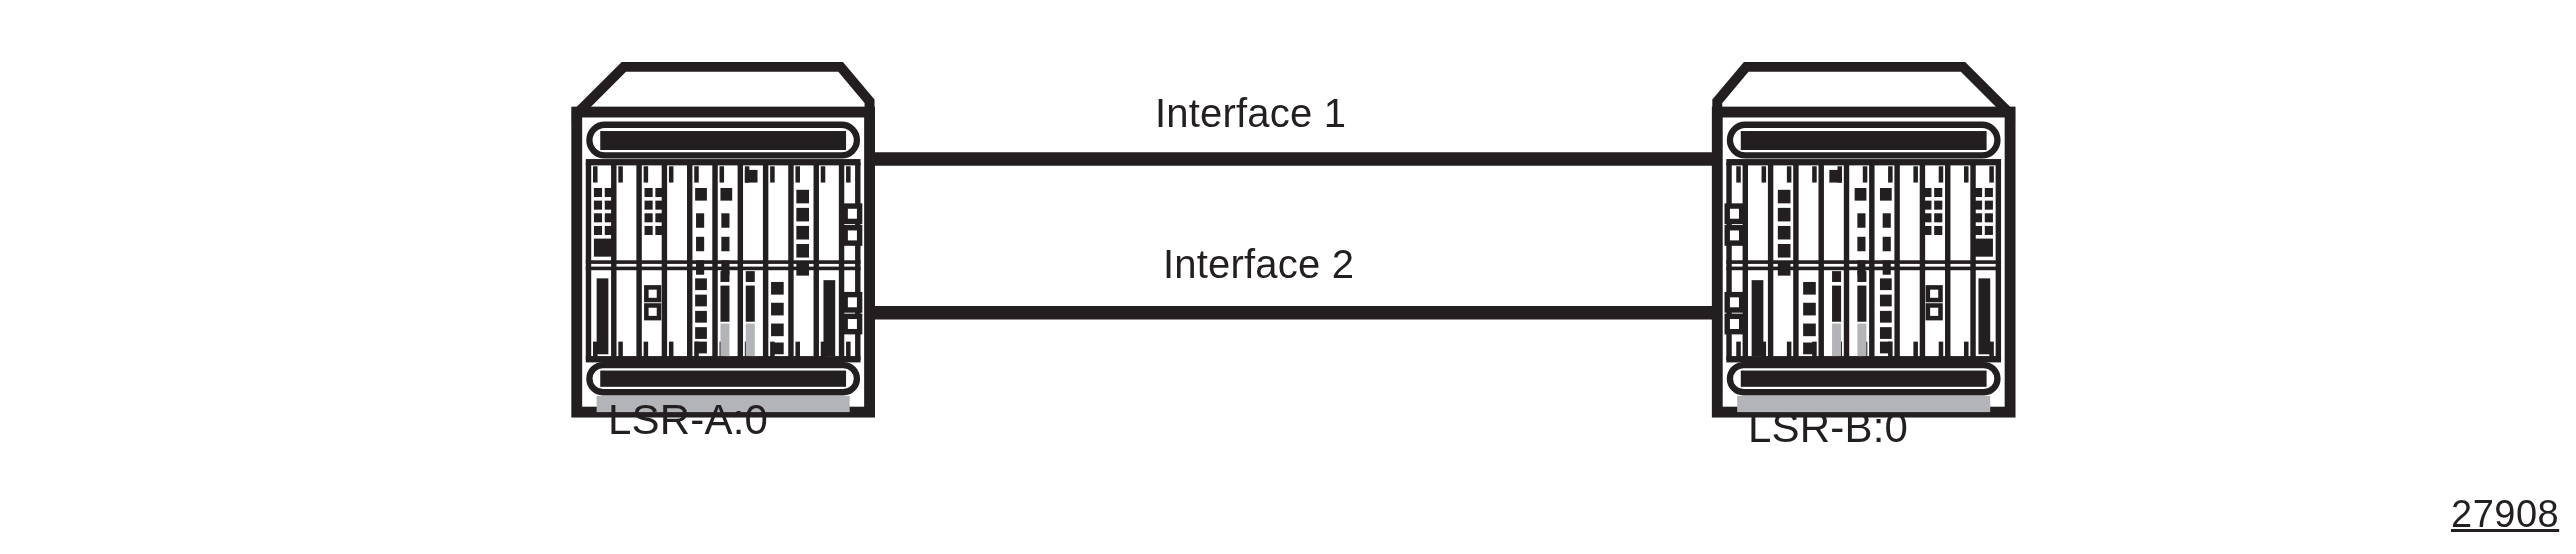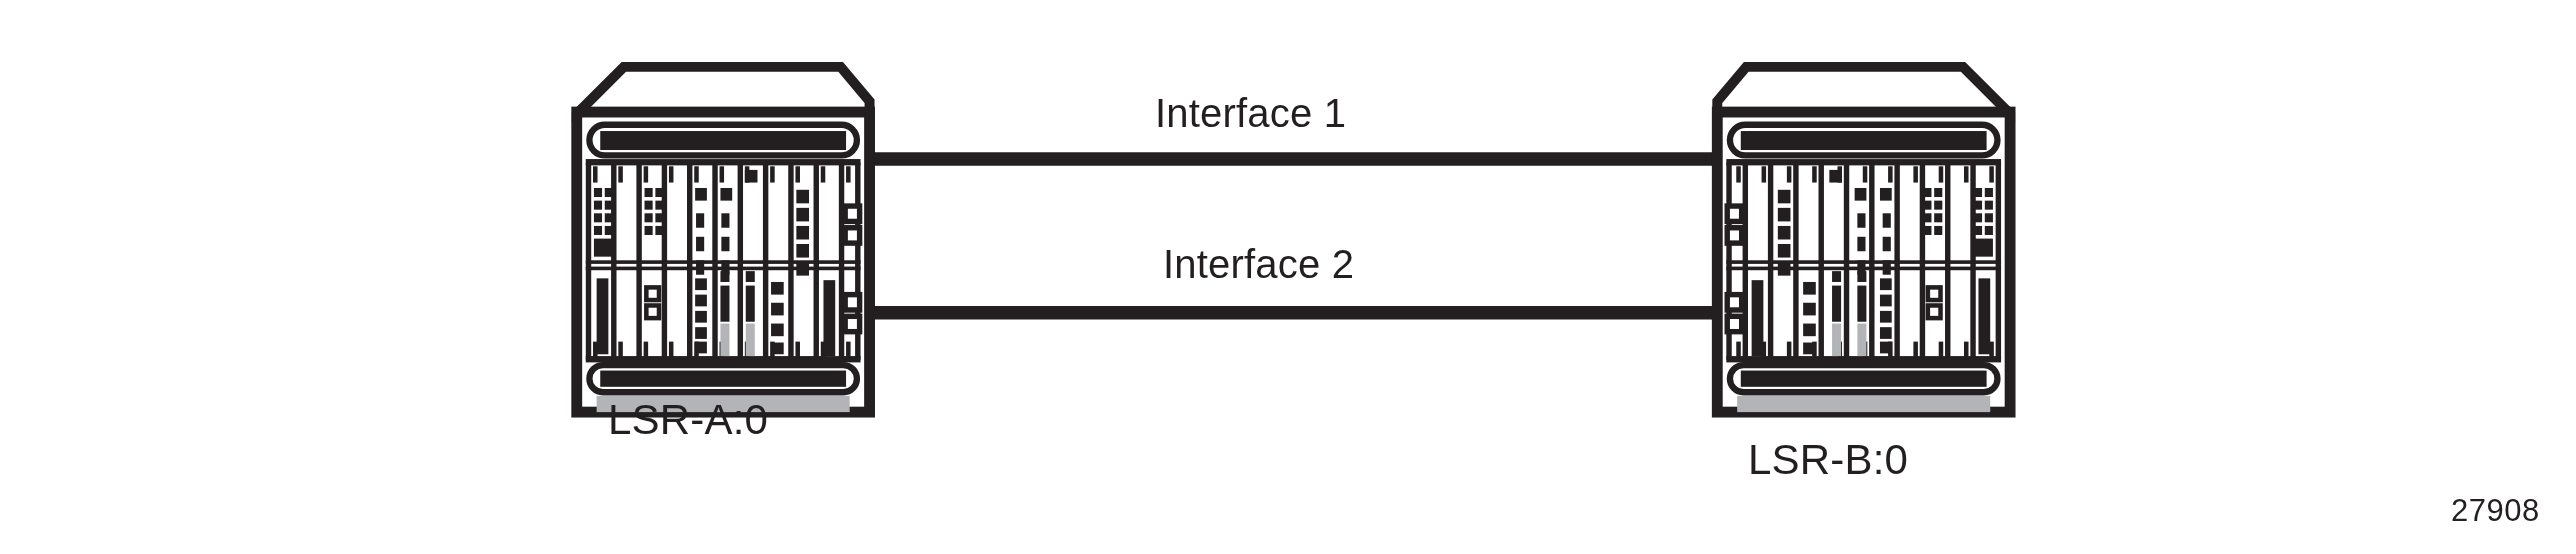--- a/index.html
+++ b/index.html
@@ -34,28 +34,29 @@
     font-size: 40px;
     letter-spacing: 0.2px;
   }
 
   .node-label {
     font-size: 42px;
     letter-spacing: 0.2px;
   }
 
   .fig-number {
-    font-size: 31px;
+    font-size: 38px;
     letter-spacing: 0.5px;
+    text-decoration: underline;
   }
 
   #iface-1-label { left: 1155px; top: 91px; }
   #iface-2-label { left: 1155px; top: 242px; margin-left: 8px; }
   #lsr-a-label   { left: 608px;  top: 396px; }
-  #lsr-b-label   { left: 1748px; top: 436px; }
+  #lsr-b-label   { left: 1748px; top: 404px; }
   #figure-number { left: 2451px; top: 493px; }
 </style>
 </head>
 <body>
 
 <svg id="diagram-canvas" viewBox="0 0 2850 613" xmlns="http://www.w3.org/2000/svg">
 
   <defs>
 
     <g id="chassis-art">

